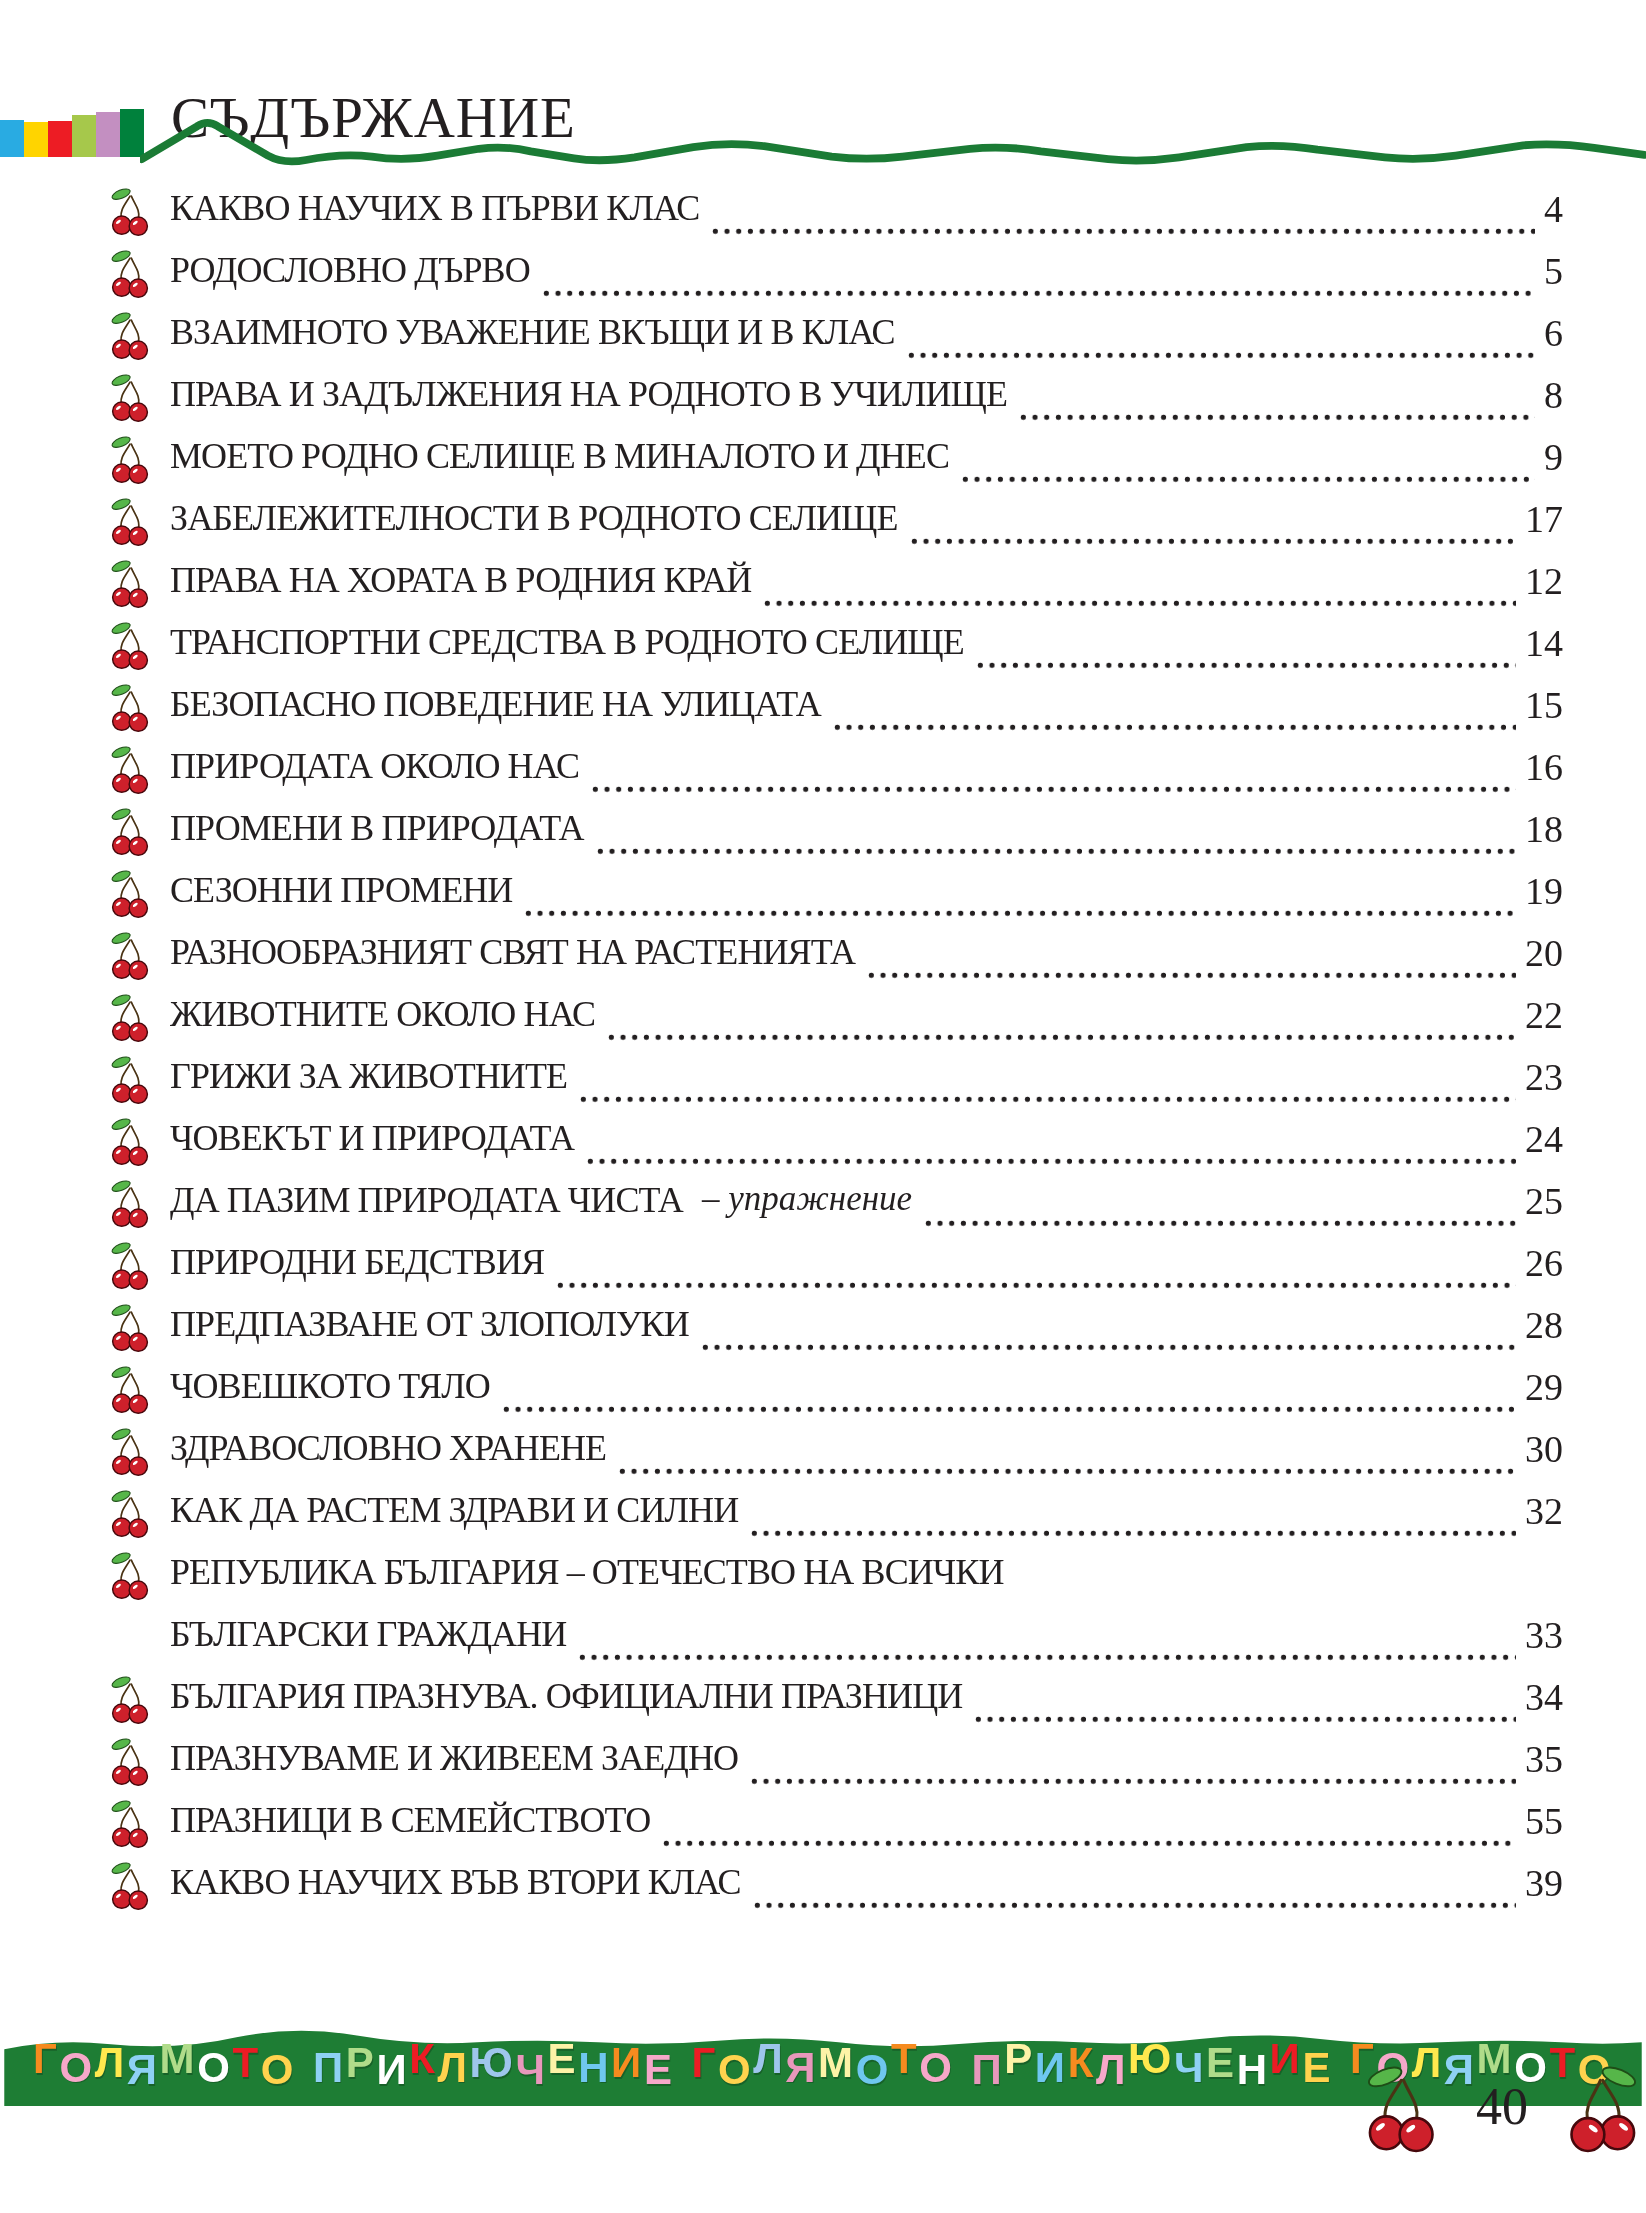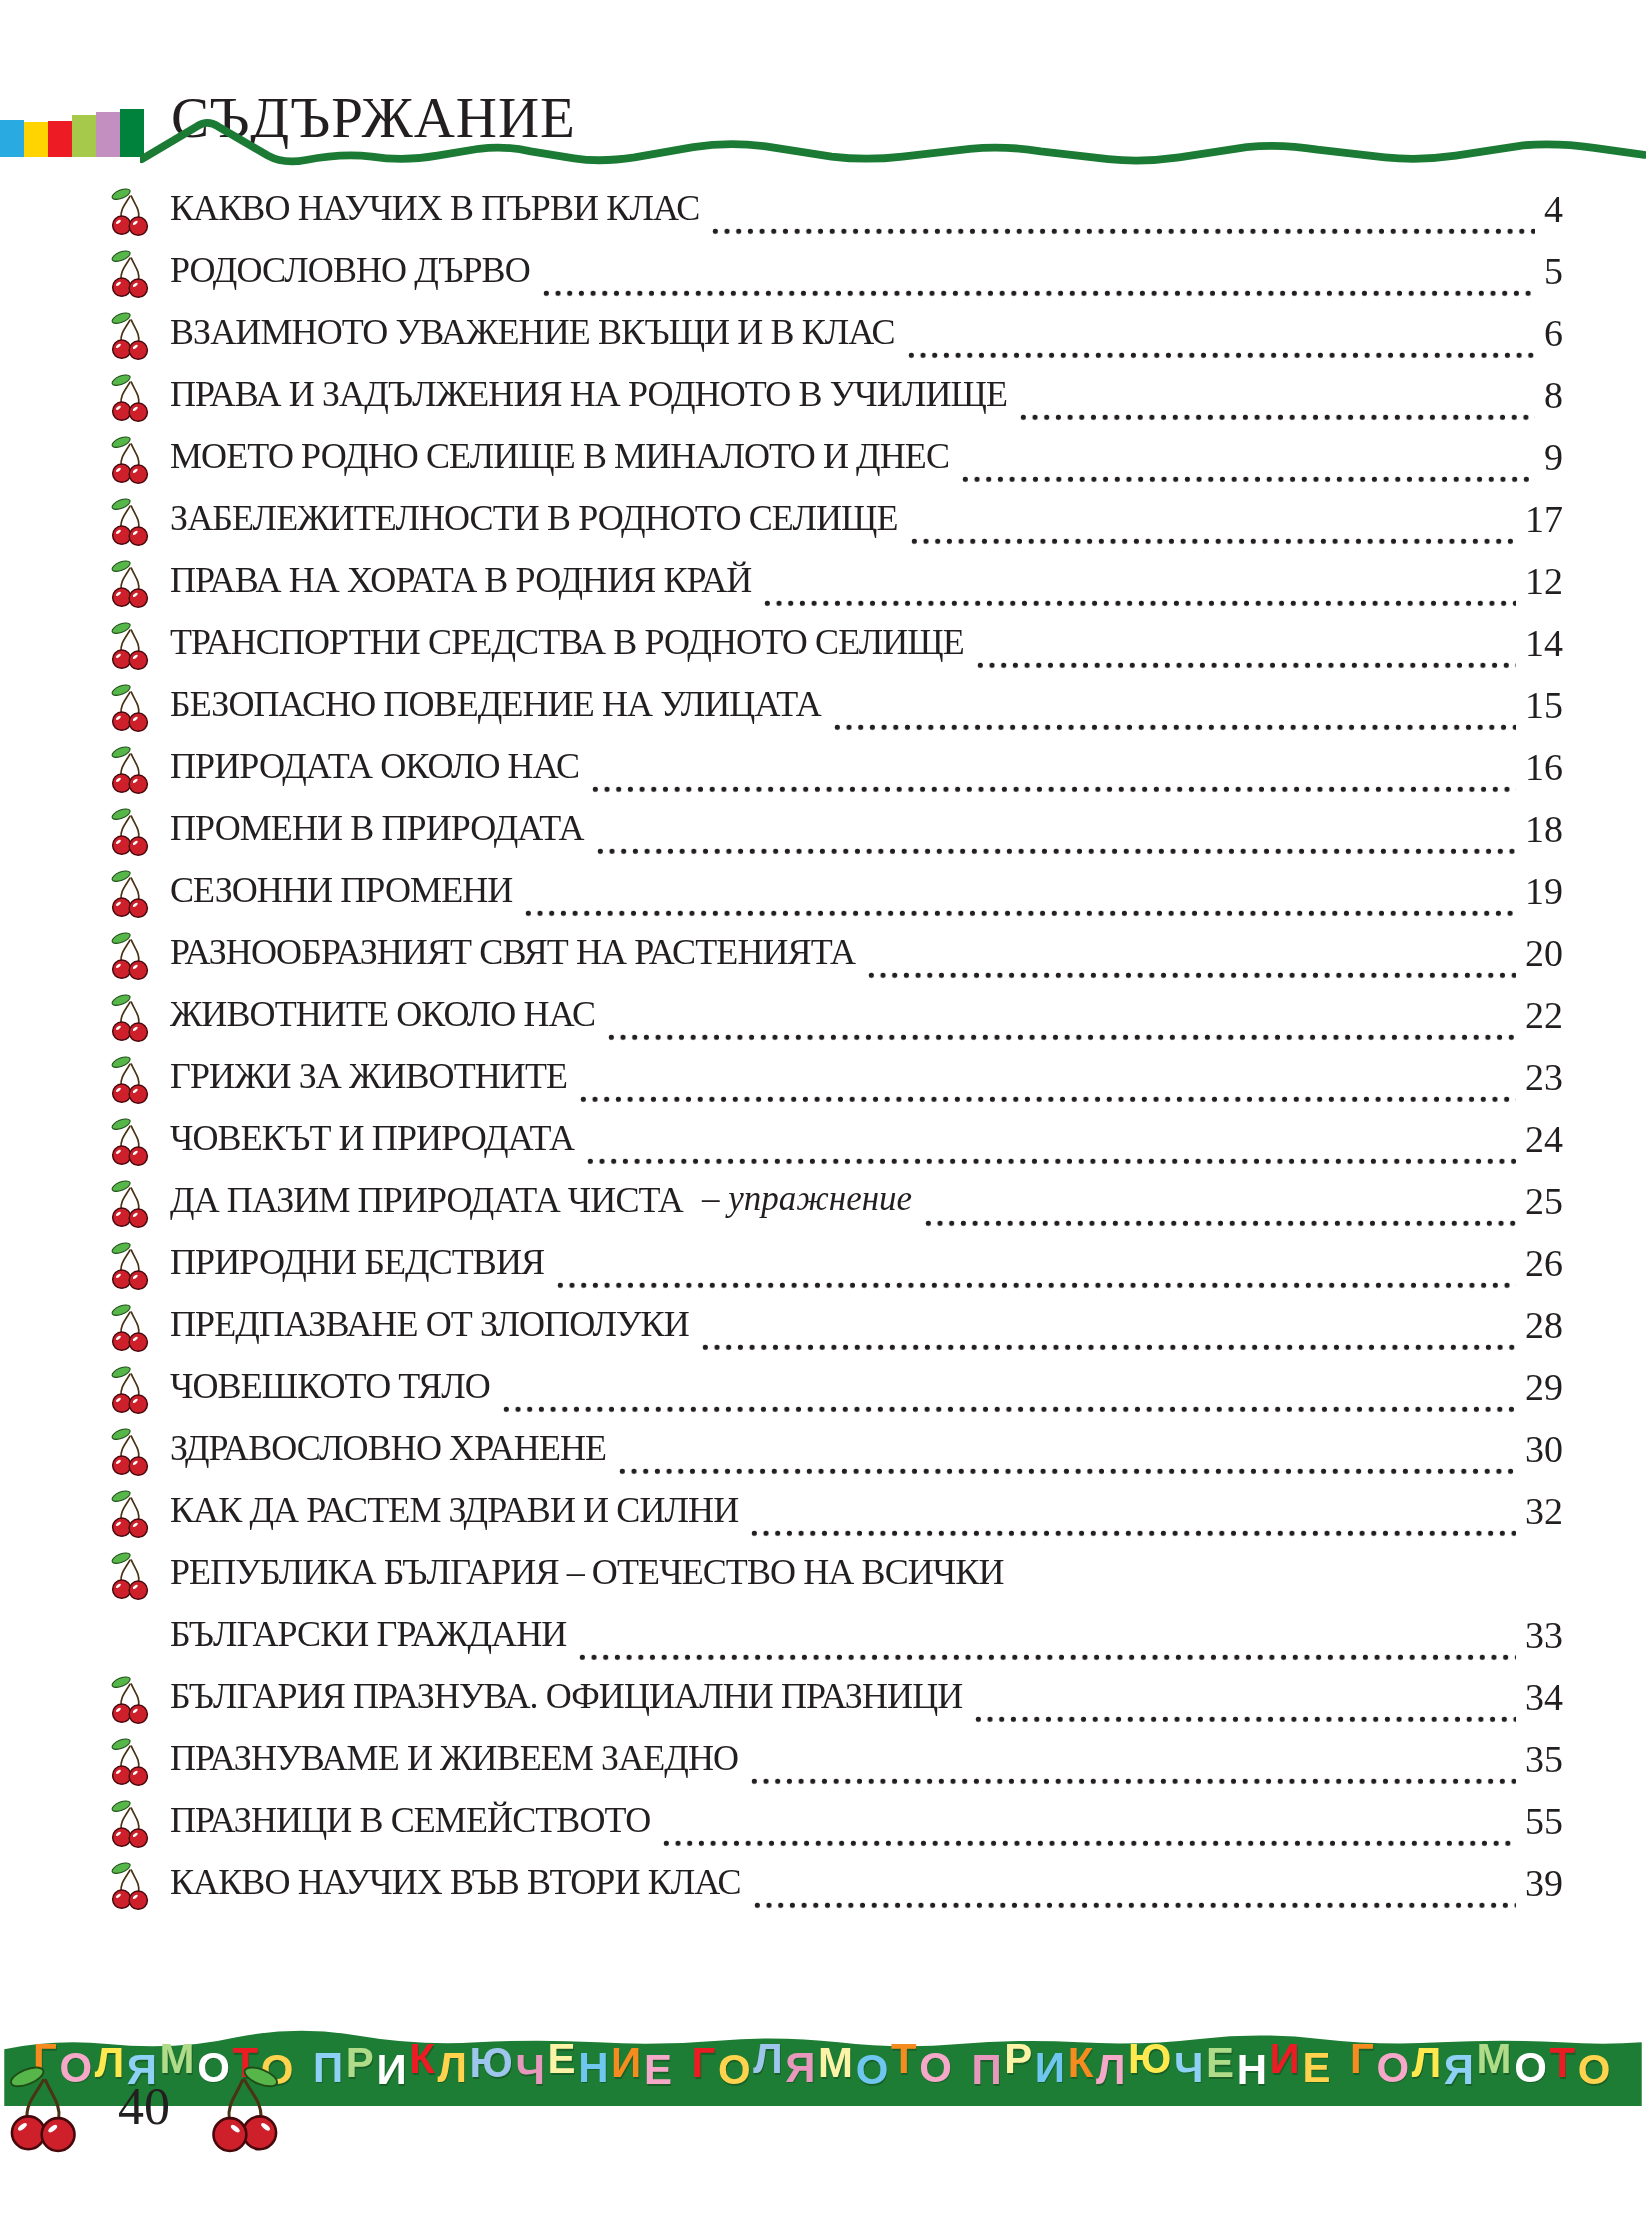--- a/index.html
+++ b/index.html
@@ -52,21 +52,21 @@
     display:flex;justify-content:space-between;align-items:center;
     font-family:"Liberation Sans","DejaVu Sans",sans-serif;font-weight:bold;
     font-size:42px;letter-spacing:2.6px;white-space:nowrap;
   }
   .banner-word{display:inline-flex;}
   .banner-letter{display:inline-block;text-shadow:0.9px 1.7px 0 rgba(0,0,0,0.22);}
 
   
   .footer-pageno{
     position:absolute;left:0;top:2065px;width:1646px;
-    display:flex;justify-content:flex-start;align-items:flex-start;gap:28px;
+    display:flex;justify-content:flex-end;align-items:flex-start;gap:28px;
   }
   .footer-cherries{width:90px;height:88px;}
   .footer-cherries.mirrored{transform:scaleX(-1);}
   .footer-num{font-size:52px;margin-top:12px;}
 
   svg.defs{position:absolute;width:0;height:0;}
 </style>
 </head>
 <body>
 

